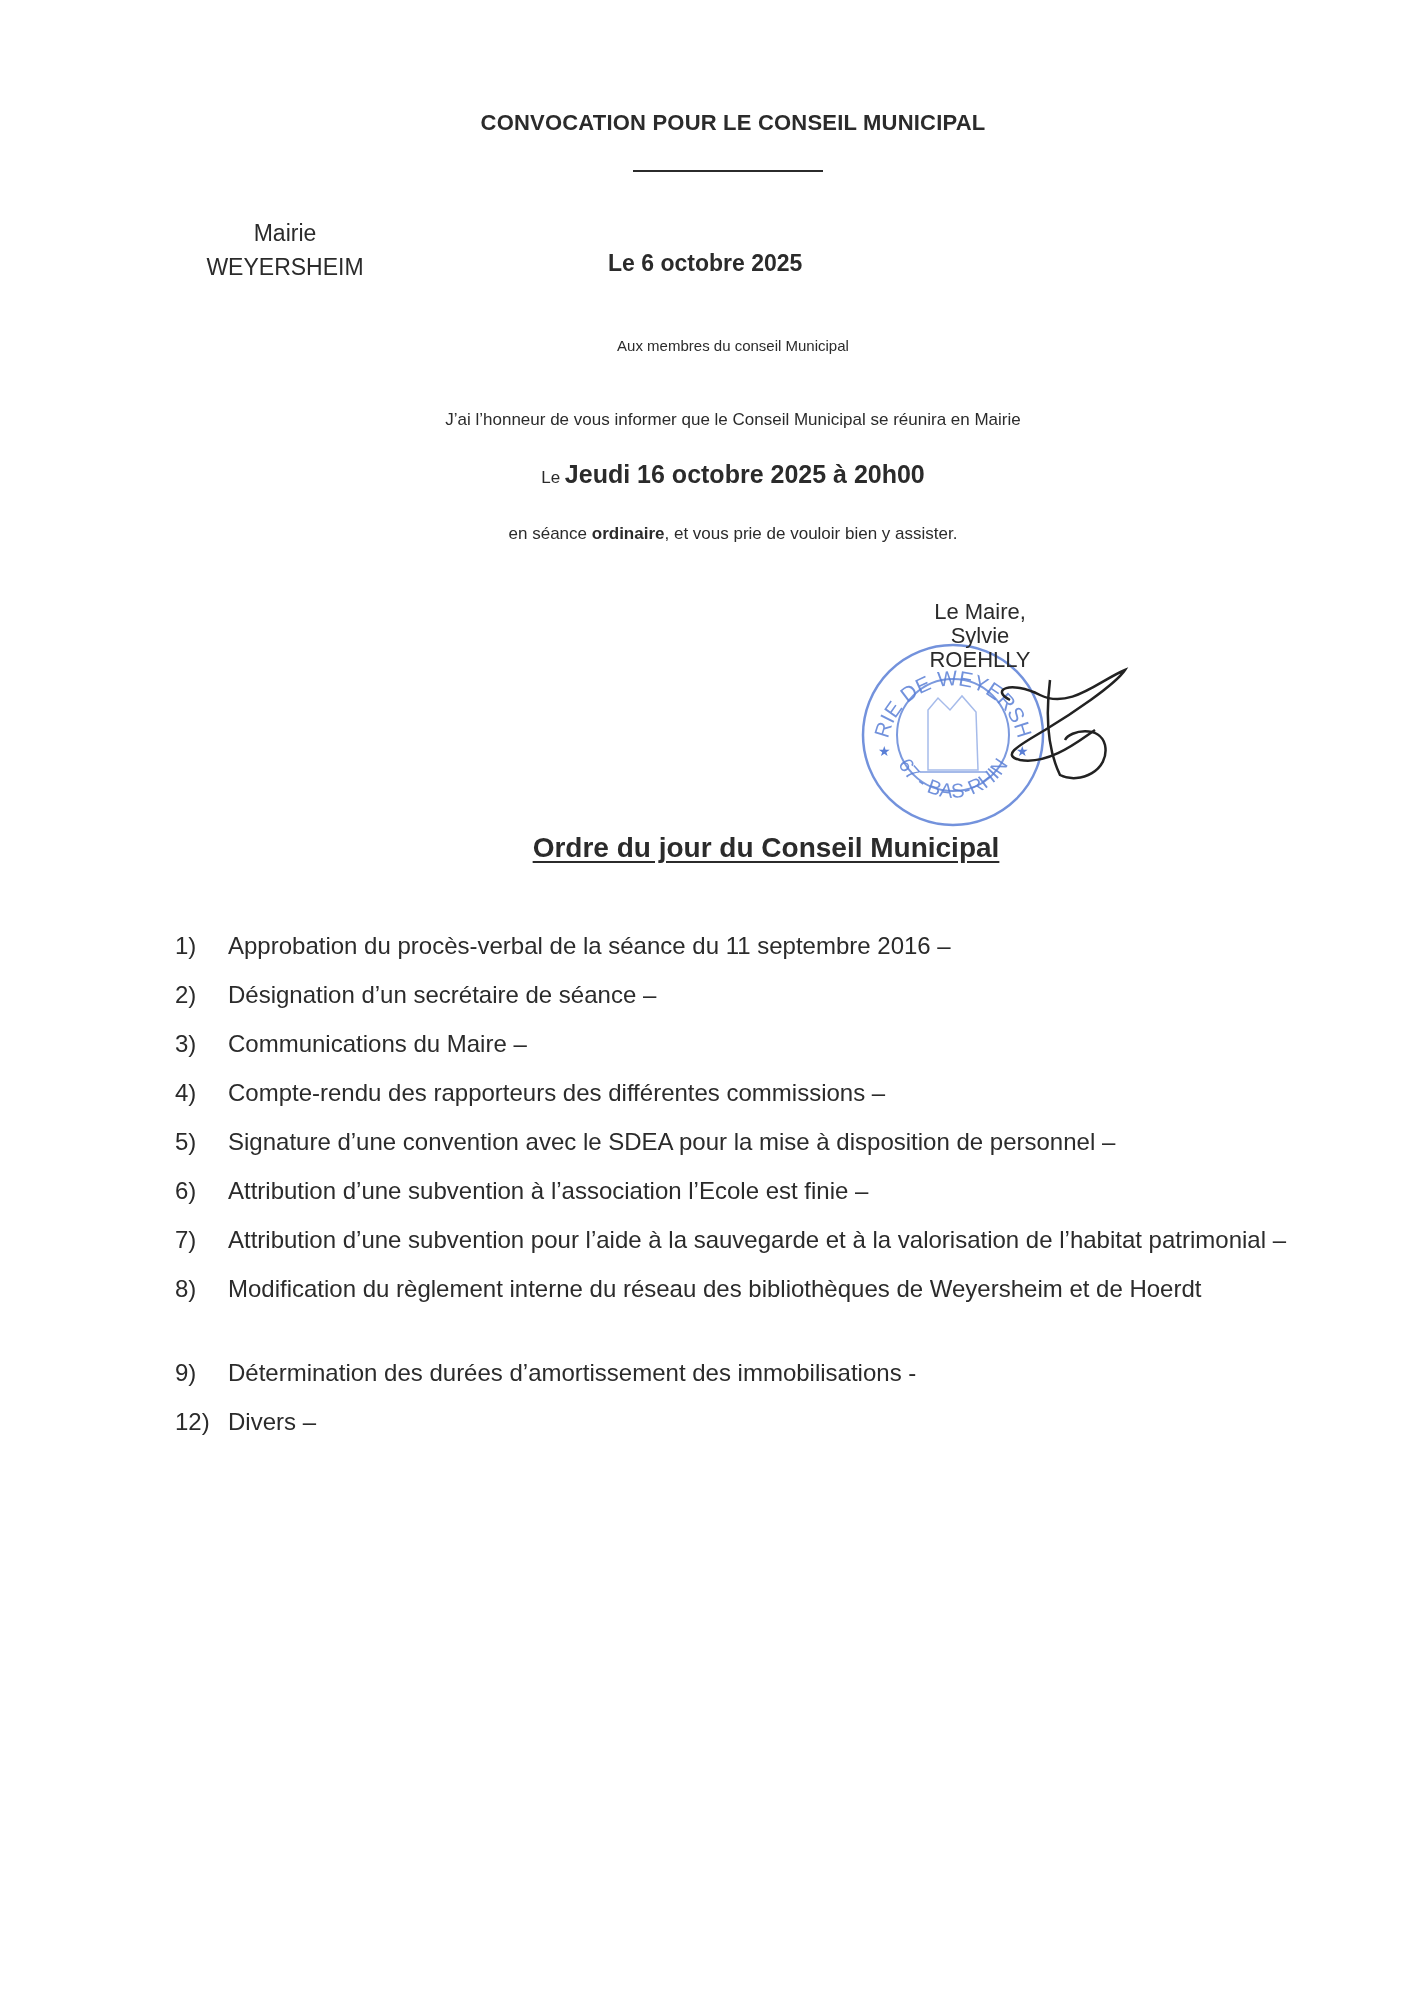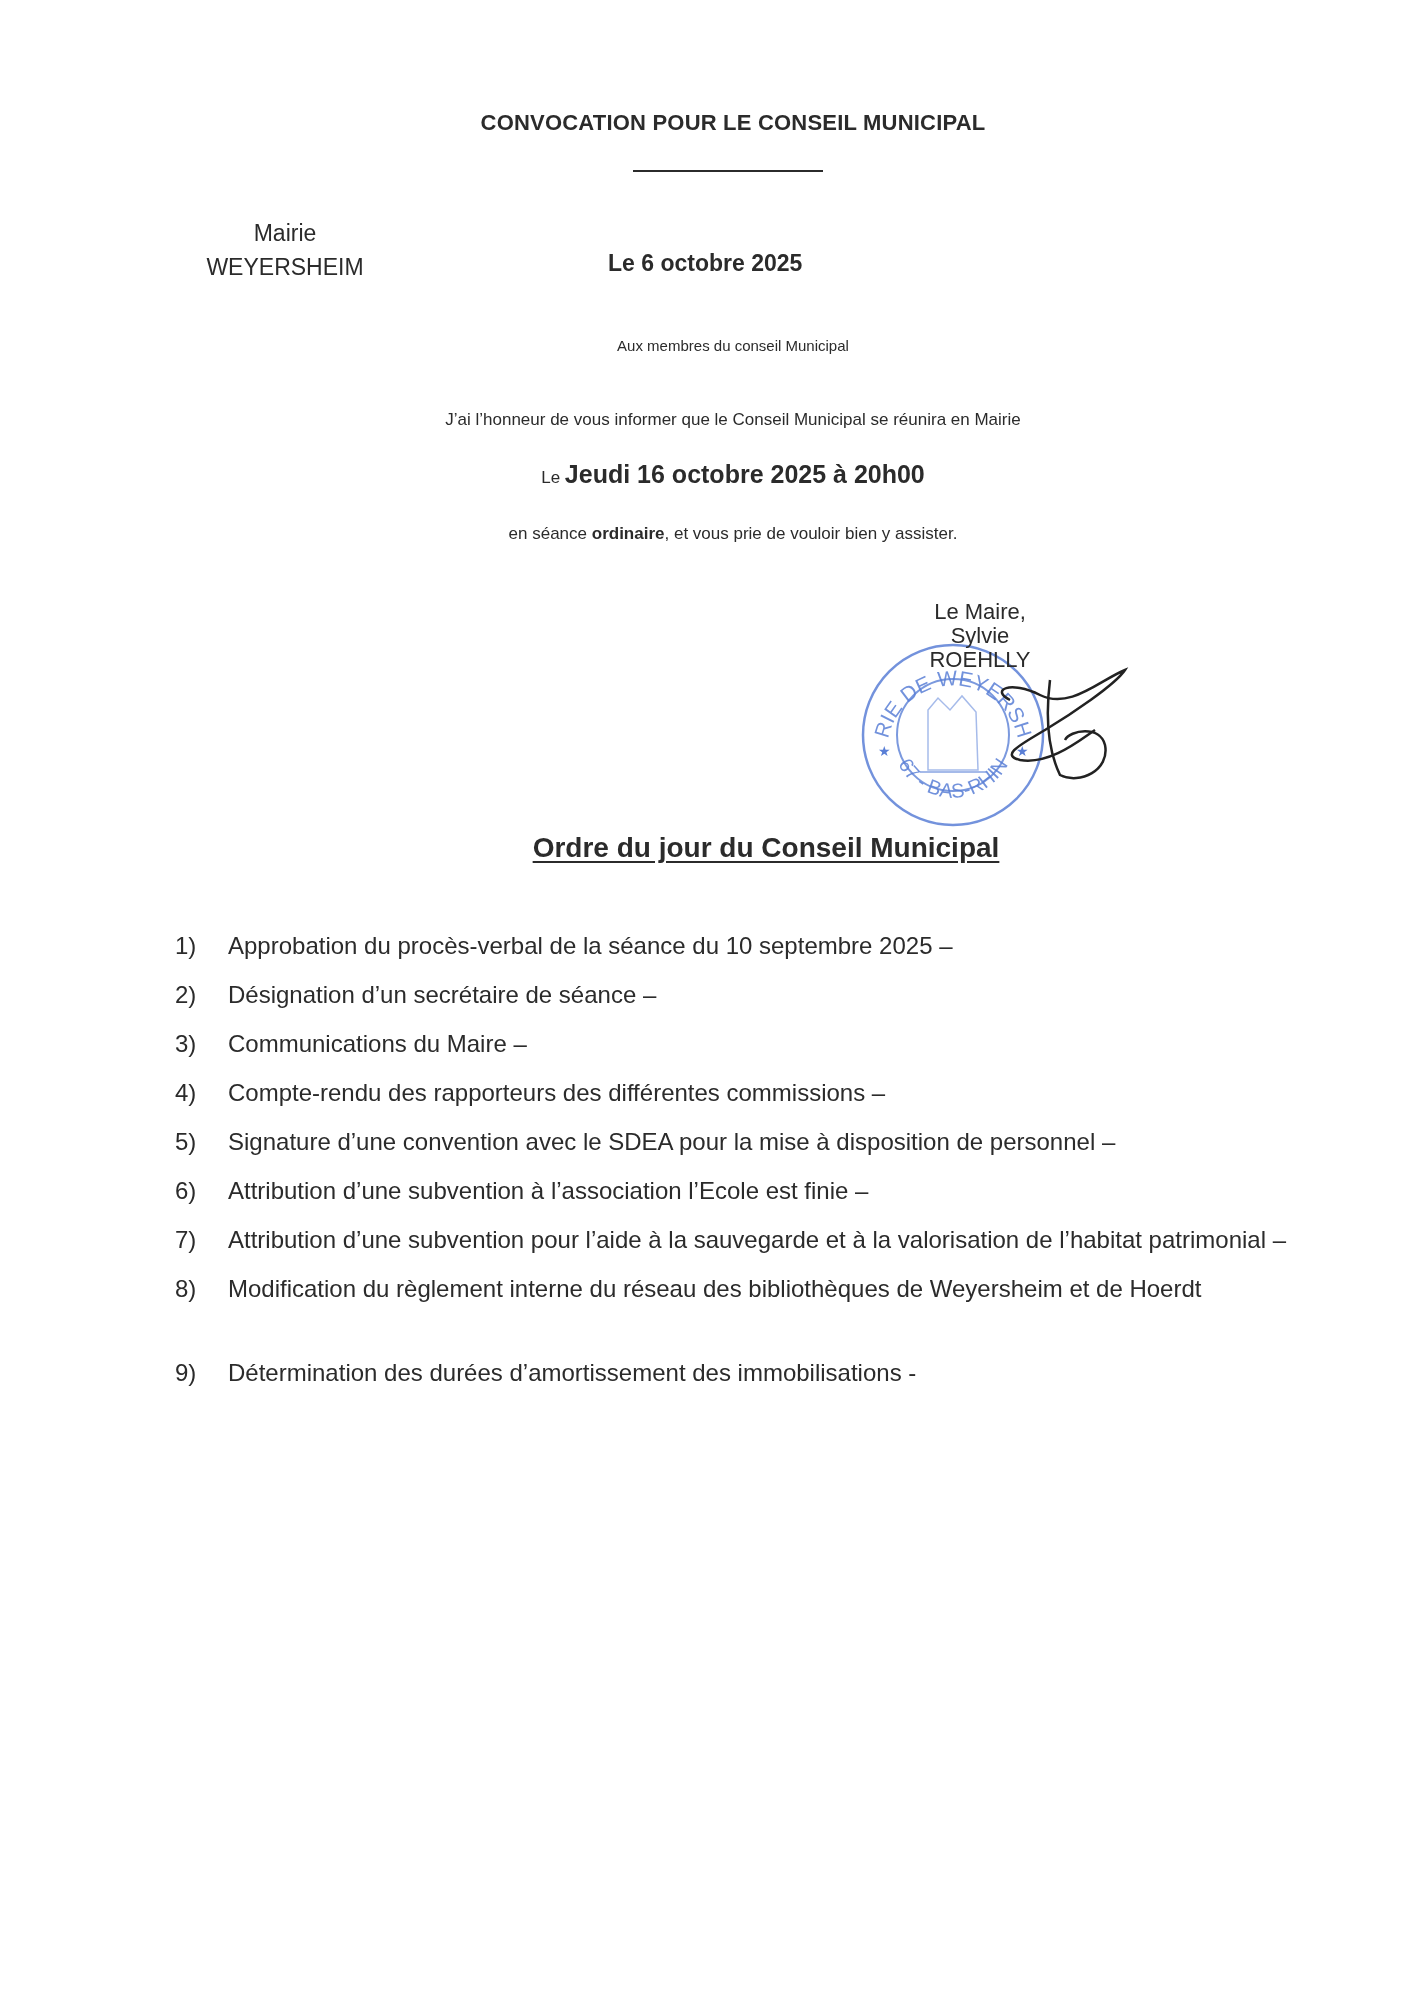--- a/index.html
+++ b/index.html
@@ -81,21 +81,21 @@
 <svg class="abs signature" viewBox="0 0 180 130">
   <path d="M 60 40 C 40 30, 60 20, 90 35 C 120 50, 150 20, 175 10 C 165 25, 120 55, 95 70 C 70 85, 50 95, 70 100 C 100 105, 130 80, 145 70" fill="none" stroke="#222" stroke-width="2.5"></path>
   <path d="M 100 20 C 95 60, 98 90, 110 115 C 130 125, 160 110, 155 85 C 150 65, 120 70, 115 80" fill="none" stroke="#222" stroke-width="2.5"></path>
 </svg>
 
 <div class="abs agenda-title">Ordre du jour du Conseil Municipal</div>
 
 <ul class="abs agenda">
   <li>
       <span class="num">1)</span>
-      <span class="txt">Approbation du procès-verbal de la séance du 10 septembre 2025 –</span>
+      <span class="txt">Approbation du procès-verbal de la séance du 11 septembre 2016 –</span>
     </li>
   <li>
       <span class="num">2)</span>
       <span class="txt">Désignation d’un secrétaire de séance –</span>
     </li>
   <li>
       <span class="num">3)</span>
       <span class="txt">Communications du Maire –</span>
     </li>
   <li>
@@ -115,13 +115,17 @@
       <span class="txt">Attribution d’une subvention pour l’aide à la sauvegarde et à la valorisation de l’habitat patrimonial –</span>
     </li>
   <li class="gap">
       <span class="num">8)</span>
       <span class="txt">Modification du règlement interne du réseau des bibliothèques de Weyersheim et de Hoerdt</span>
     </li>
   <li>
       <span class="num">9)</span>
       <span class="txt">Détermination des durées d’amortissement des immobilisations -</span>
     </li>
+  <li>
+      <span class="num">12)</span>
+      <span class="txt">Divers –</span>
+    </li>
 </ul>
 
 </body></html>

